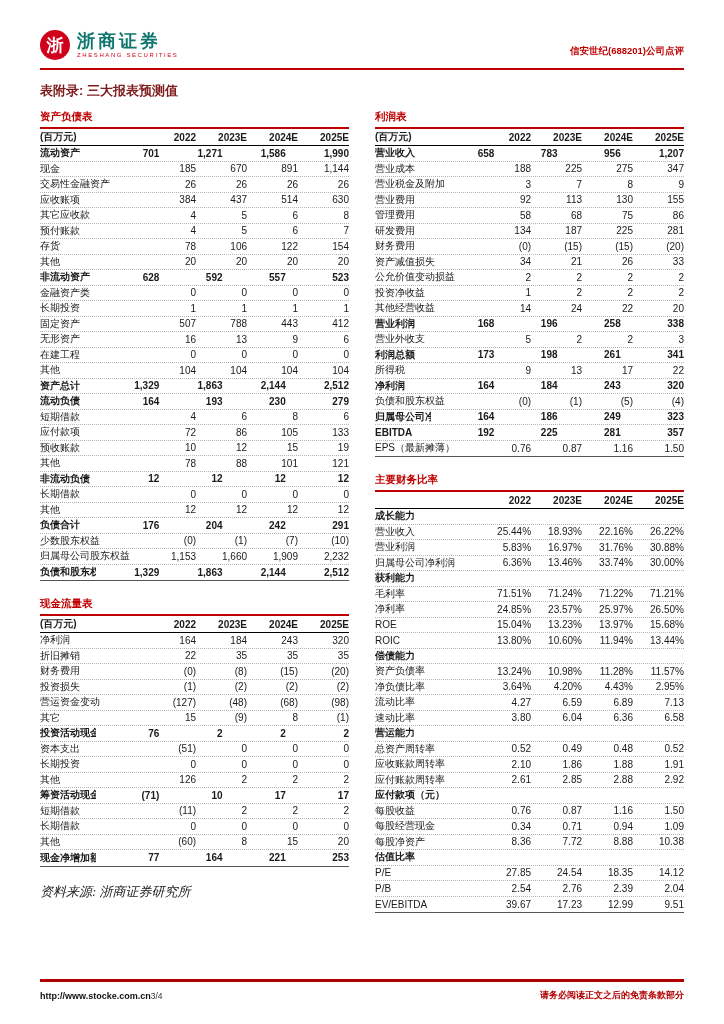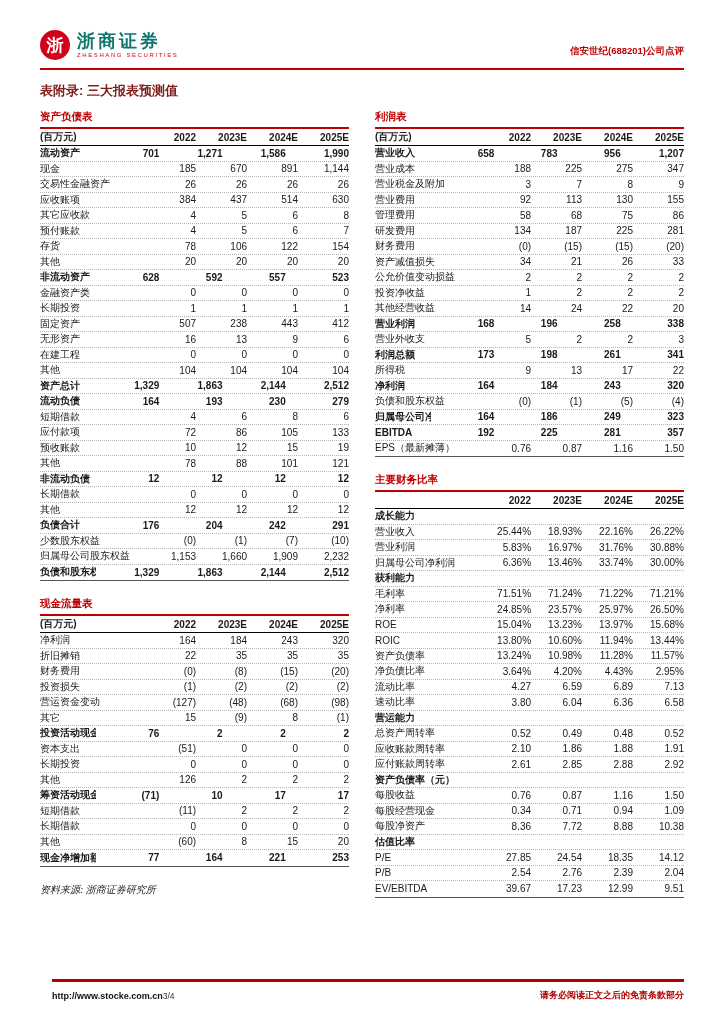--- a/index.html
+++ b/index.html
@@ -34,23 +34,23 @@
   .fin-table { width:100%; font-size:10px; color:#1a1a1a; border-bottom:1px solid #555; }
   .trow { display:flex; align-items:center; height:15.5px; border-bottom:1px dotted #b5b5b5; }
   .trow:last-child { border-bottom:none; }
   .trow .lbl { width:34%; white-space:nowrap; overflow:hidden; }
   .trow .val { width:16.5%; text-align:right; white-space:nowrap; }
   .thead { height:17px; font-weight:bold; border-bottom:1px solid #000; }
   .trow.bold { font-weight:bold;gap:36px; }
   .trow.sec { font-weight:bold; }
   
   .source-note { font-family:"Liberation Serif", serif; font-style:italic;
-    font-size:10px; color:#222; margin-top:14px; }
+    font-size:13px; color:#222; margin-top:14px; }
   
-  .footer { position:absolute; left:52px; right:40px; bottom:22px; }
+  .footer { position:absolute; left:40px; right:40px; bottom:22px; }
   .footer-rule { height:3px; border-top:2px solid #b00000; border-bottom:1px solid #b00000; margin-bottom:7px; }
   .footer-row { display:flex; align-items:center; font-size:9px; }
   .footer-url { font-weight:bold; color:#111; cursor:pointer; }
   .footer-page { flex:1; text-align:left; color:#333; font-size:8.5px; }
   .footer-disclaimer { color:#b00000; font-weight:bold;margin-left:36px; }
 </style>
 </head>
 <body>
 
 <div class="page">
@@ -155,21 +155,21 @@
             <div class="trow">
               <span class="lbl">长期投资</span>
               <span class="val">1</span>
               <span class="val">1</span>
               <span class="val">1</span>
               <span class="val">1</span>
             </div>
             <div class="trow">
               <span class="lbl">固定资产</span>
               <span class="val">507</span>
-              <span class="val">238</span>
+              <span class="val">788</span>
               <span class="val">443</span>
               <span class="val">412</span>
             </div>
             <div class="trow">
               <span class="lbl">无形资产</span>
               <span class="val">16</span>
               <span class="val">13</span>
               <span class="val">9</span>
               <span class="val">6</span>
             </div>
@@ -619,20 +619,27 @@
               <span class="val">13.97%</span>
               <span class="val">15.68%</span>
             </div>
             <div class="trow">
               <span class="lbl">ROIC</span>
               <span class="val">13.80%</span>
               <span class="val">10.60%</span>
               <span class="val">11.94%</span>
               <span class="val">13.44%</span>
             </div>
+            <div class="trow sec">
+              <span class="lbl">偿债能力</span>
+              <span class="val"></span>
+              <span class="val"></span>
+              <span class="val"></span>
+              <span class="val"></span>
+            </div>
             <div class="trow">
               <span class="lbl">资产负债率</span>
               <span class="val">13.24%</span>
               <span class="val">10.98%</span>
               <span class="val">11.28%</span>
               <span class="val">11.57%</span>
             </div>
             <div class="trow">
               <span class="lbl">净负债比率</span>
               <span class="val">3.64%</span>
@@ -676,21 +683,21 @@
               <span class="val">1.91</span>
             </div>
             <div class="trow">
               <span class="lbl">应付账款周转率</span>
               <span class="val">2.61</span>
               <span class="val">2.85</span>
               <span class="val">2.88</span>
               <span class="val">2.92</span>
             </div>
             <div class="trow sec">
-              <span class="lbl">资产负债率（元）</span>
+              <span class="lbl">应付款项（元）</span>
               <span class="val"></span>
               <span class="val"></span>
               <span class="val"></span>
               <span class="val"></span>
             </div>
             <div class="trow">
               <span class="lbl">每股收益</span>
               <span class="val">0.76</span>
               <span class="val">0.87</span>
               <span class="val">1.16</span>

